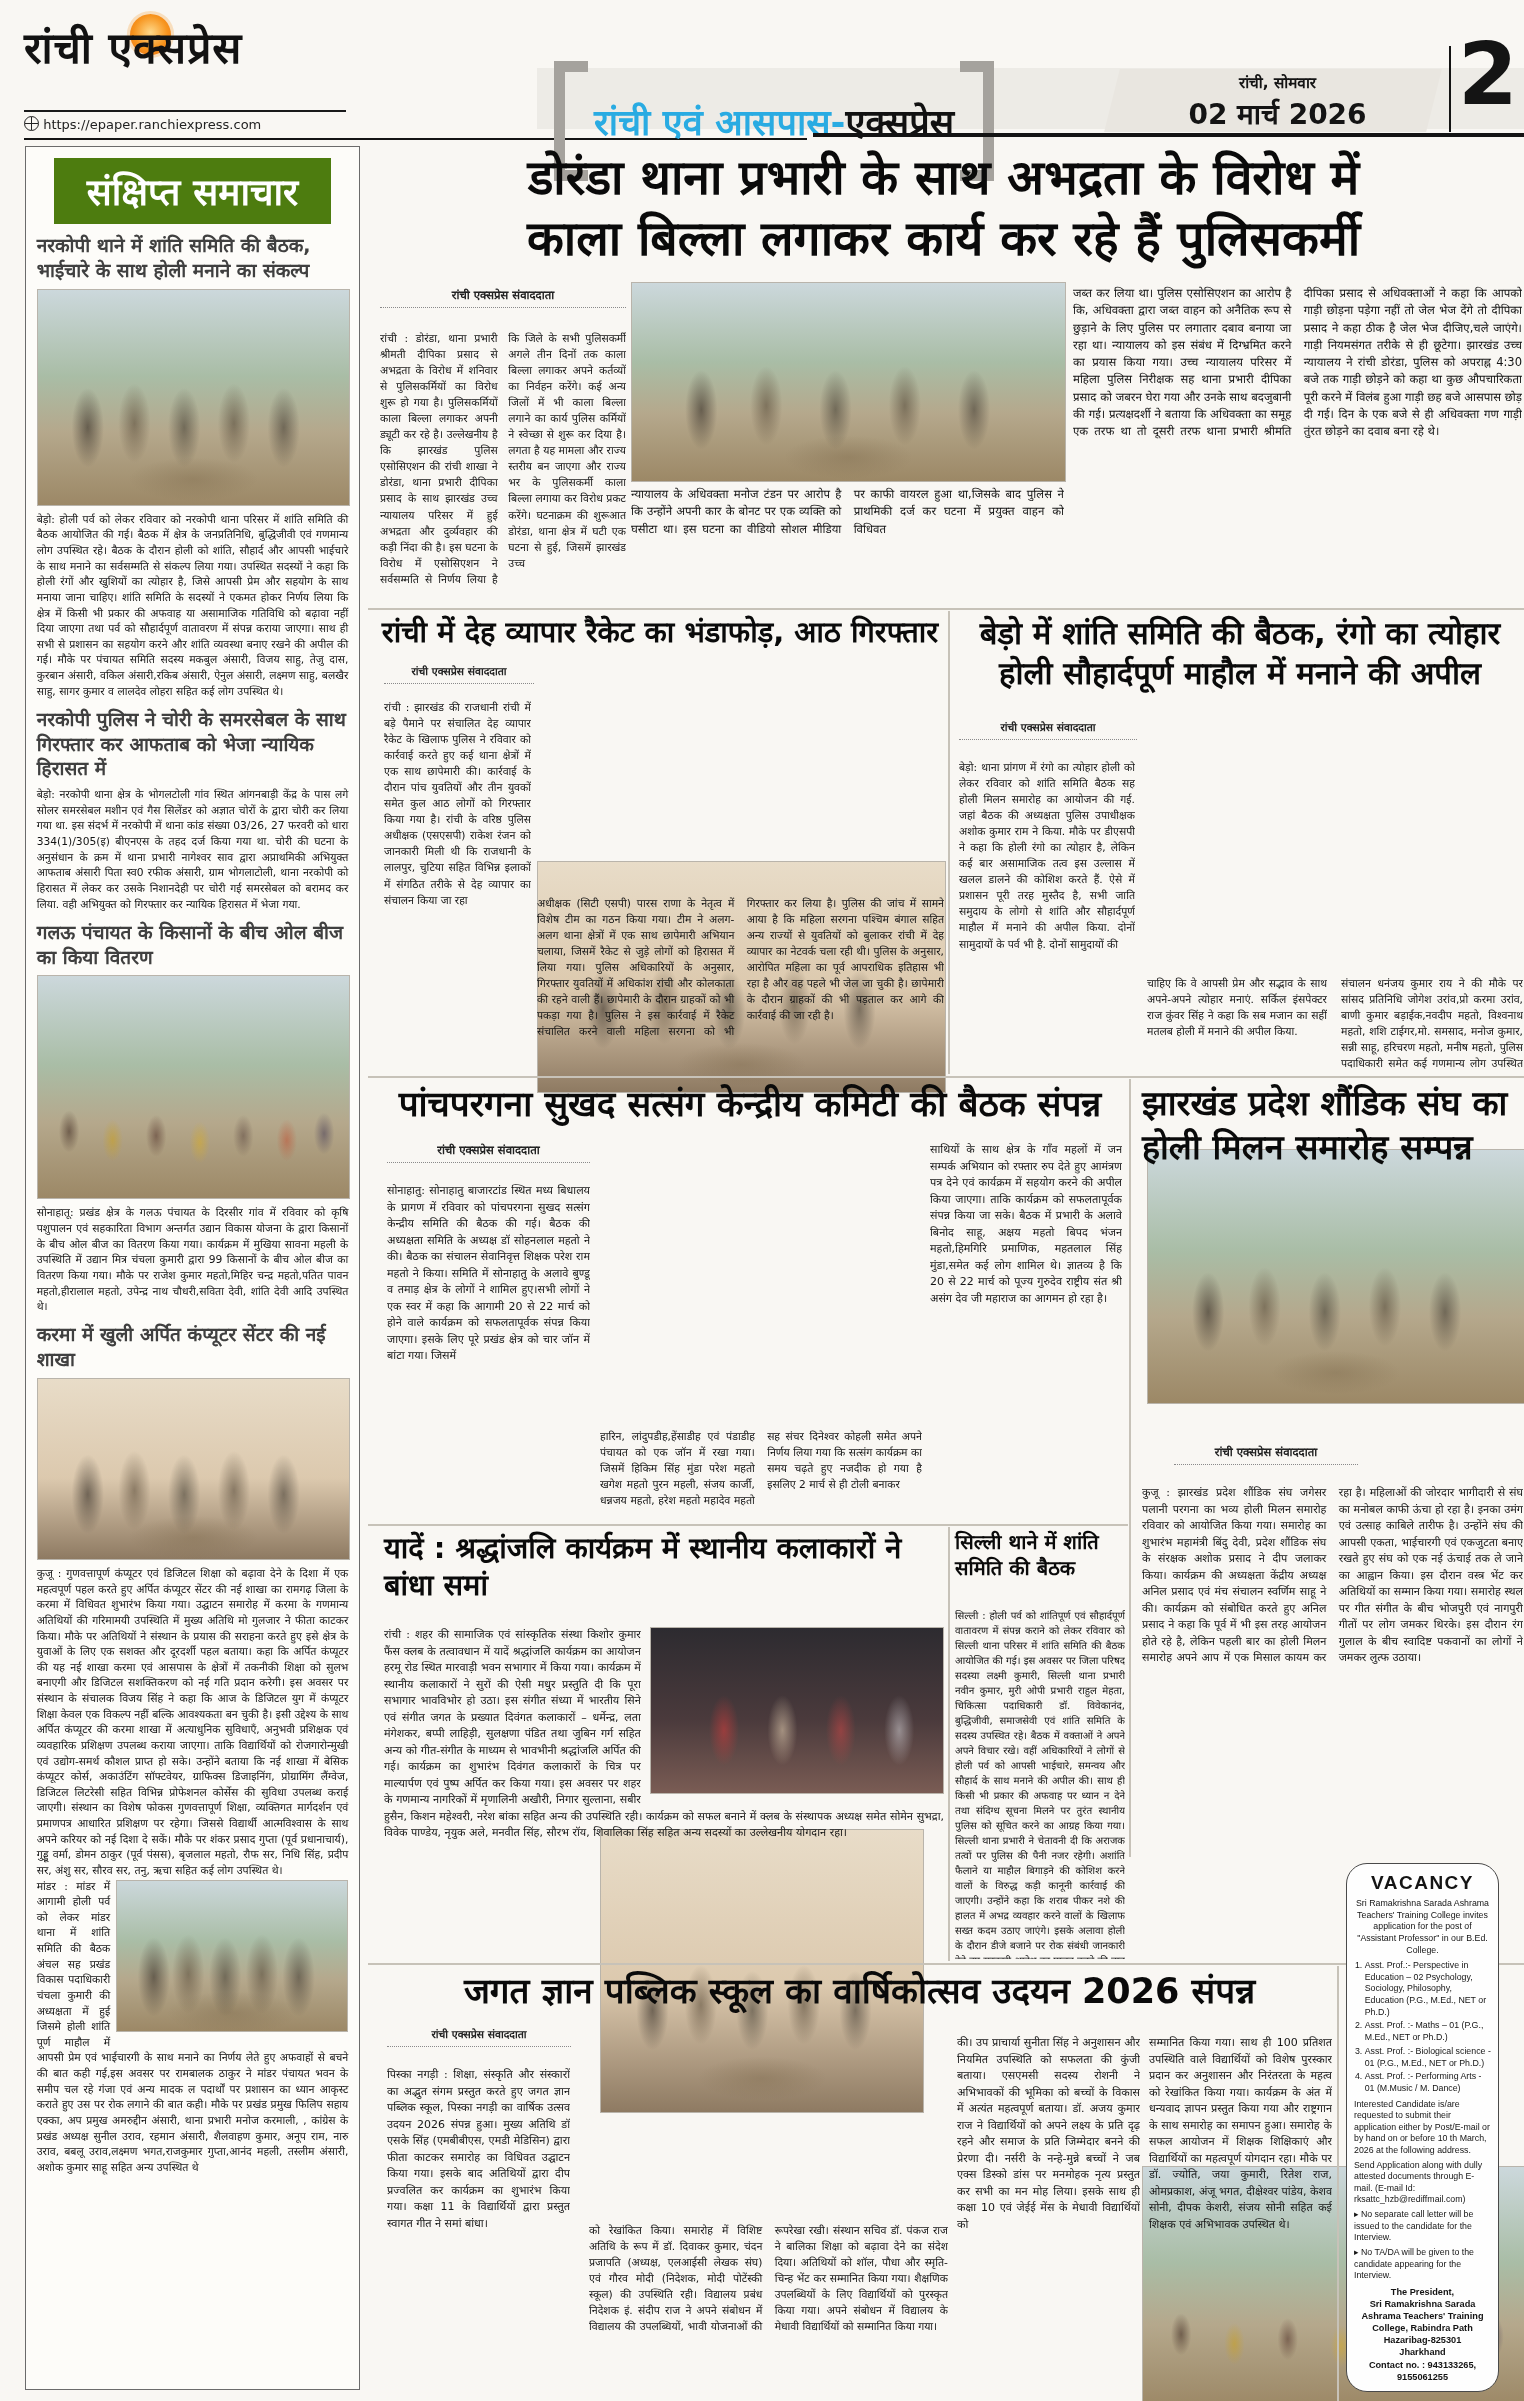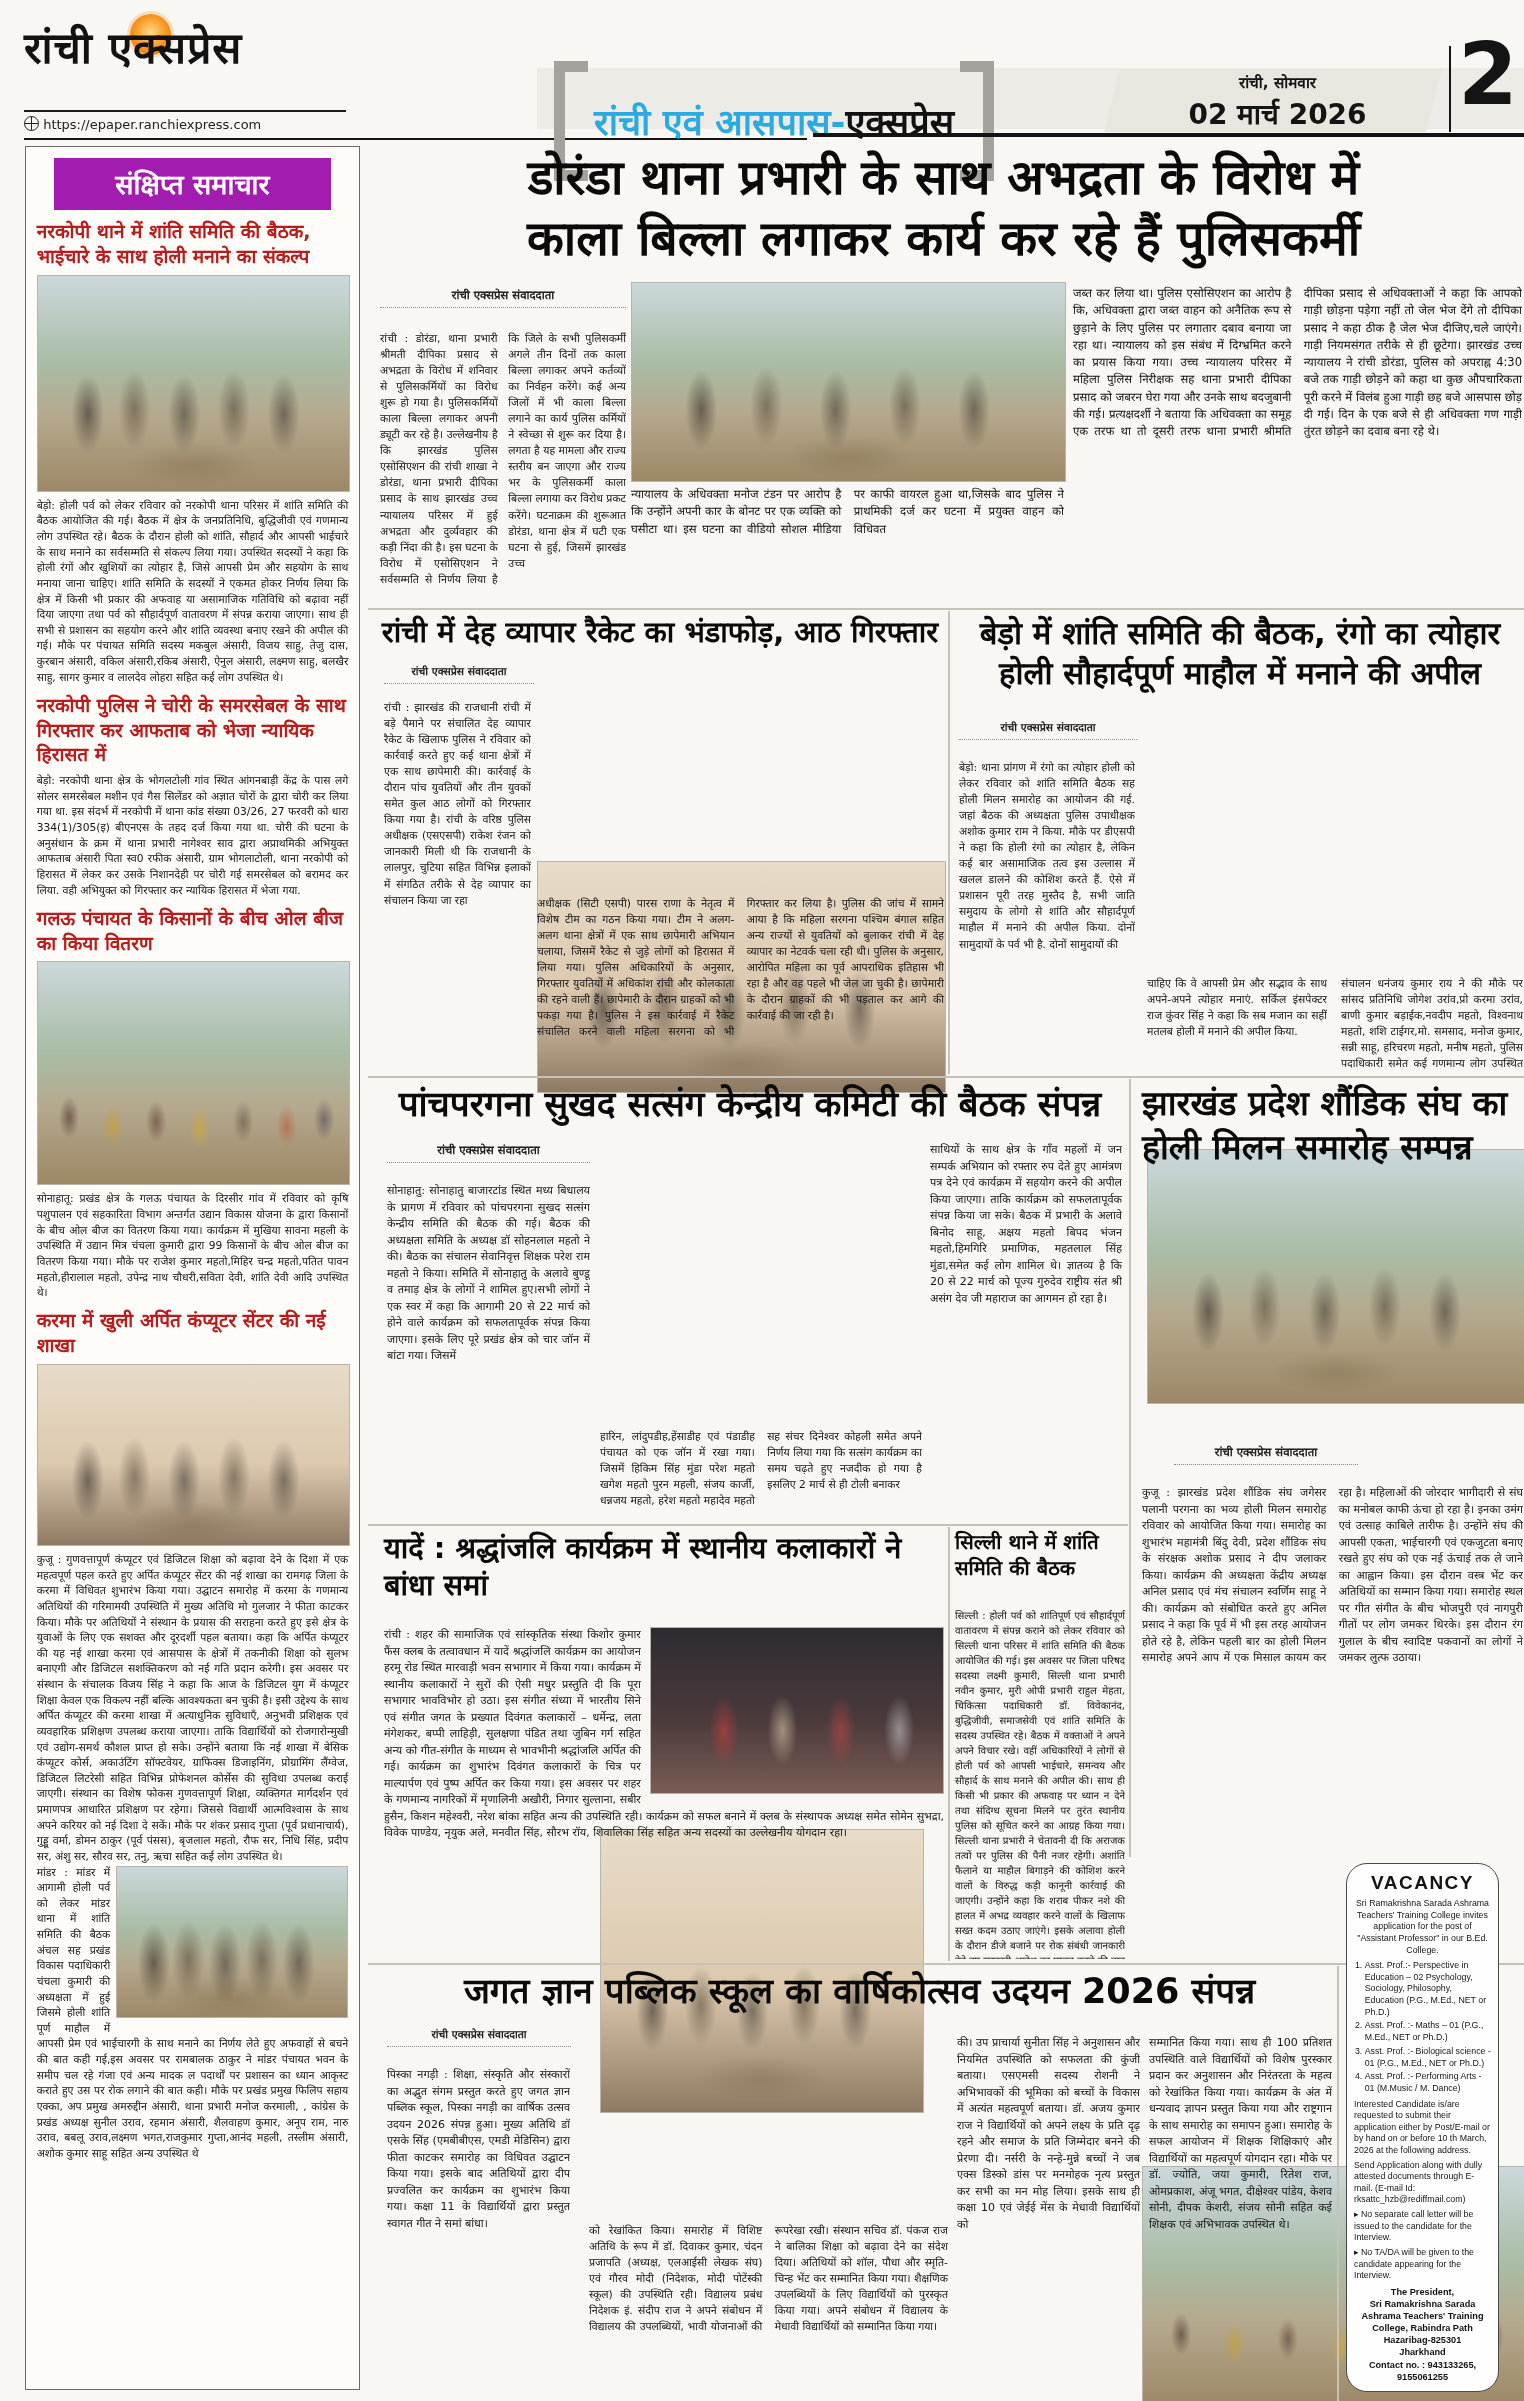--- a/index.html
+++ b/index.html
@@ -51,23 +51,23 @@
   .bracket{width:23px;height:98px;border:11.5px solid #a5a29d;}
   .bracket.l{border-right:none;}
   .bracket.r{border-left:none;}
   .banner-blue{color:#29abe2;}
   .banner-black{color:#111;}
   .date-panel{background:#e9e6e0;transform:skewX(-14deg);}
   .rule{background:#141414;}
   .divider{background:#c7c2b8;}
   
   .briefs-box{border:1.5px solid #6b6b6b;background:#fdfcf9;padding:9.2px 10.7px;box-sizing:border-box;overflow:hidden;}
-  .briefs-title{background:#a21caf;color:#ffffff;font-size:27px;font-weight:bold;text-align:center;
+  .briefs-title{background:#4d7c0f;color:#ffffff;font-size:37px;font-weight:bold;text-align:center;
                 padding:7.7px 3.1px;margin:1.5px 17px 9.2px 17px;}
-  .brief-head{font-size:19px;font-weight:bold;line-height:1.3;margin:7.7px 0 6.1px 0;color:#b91c1c;}
+  .brief-head{font-size:19px;font-weight:bold;line-height:1.3;margin:7.7px 0 6.1px 0;color:#404040;}
   .brief-body{font-size:10.7px;line-height:1.46;text-align:justify;}
   .brief-photo{width:100%;height:215px;margin:3.1px 0 6.1px 0;}
   .vac{border:1.5px solid #4a4a4a;background:#fefefe;padding:6.1px 7px;box-sizing:border-box;
        font-family:"Liberation Sans",sans-serif;font-size:8.8px;line-height:1.32;overflow:hidden;}
   .vac h2{margin:0 0 3.1px 0;font-size:19px;text-align:center;letter-spacing:1.5px;}
   .vac .intro{text-align:center;margin-bottom:3.8px;}
   .vac ol{margin:0 0 3.8px 0;padding-left:10.7px;}
   .vac li{margin-bottom:2.3px;}
   .vac .note{margin-bottom:3.1px;}
   .vac .bullet{margin-bottom:3.1px;}

